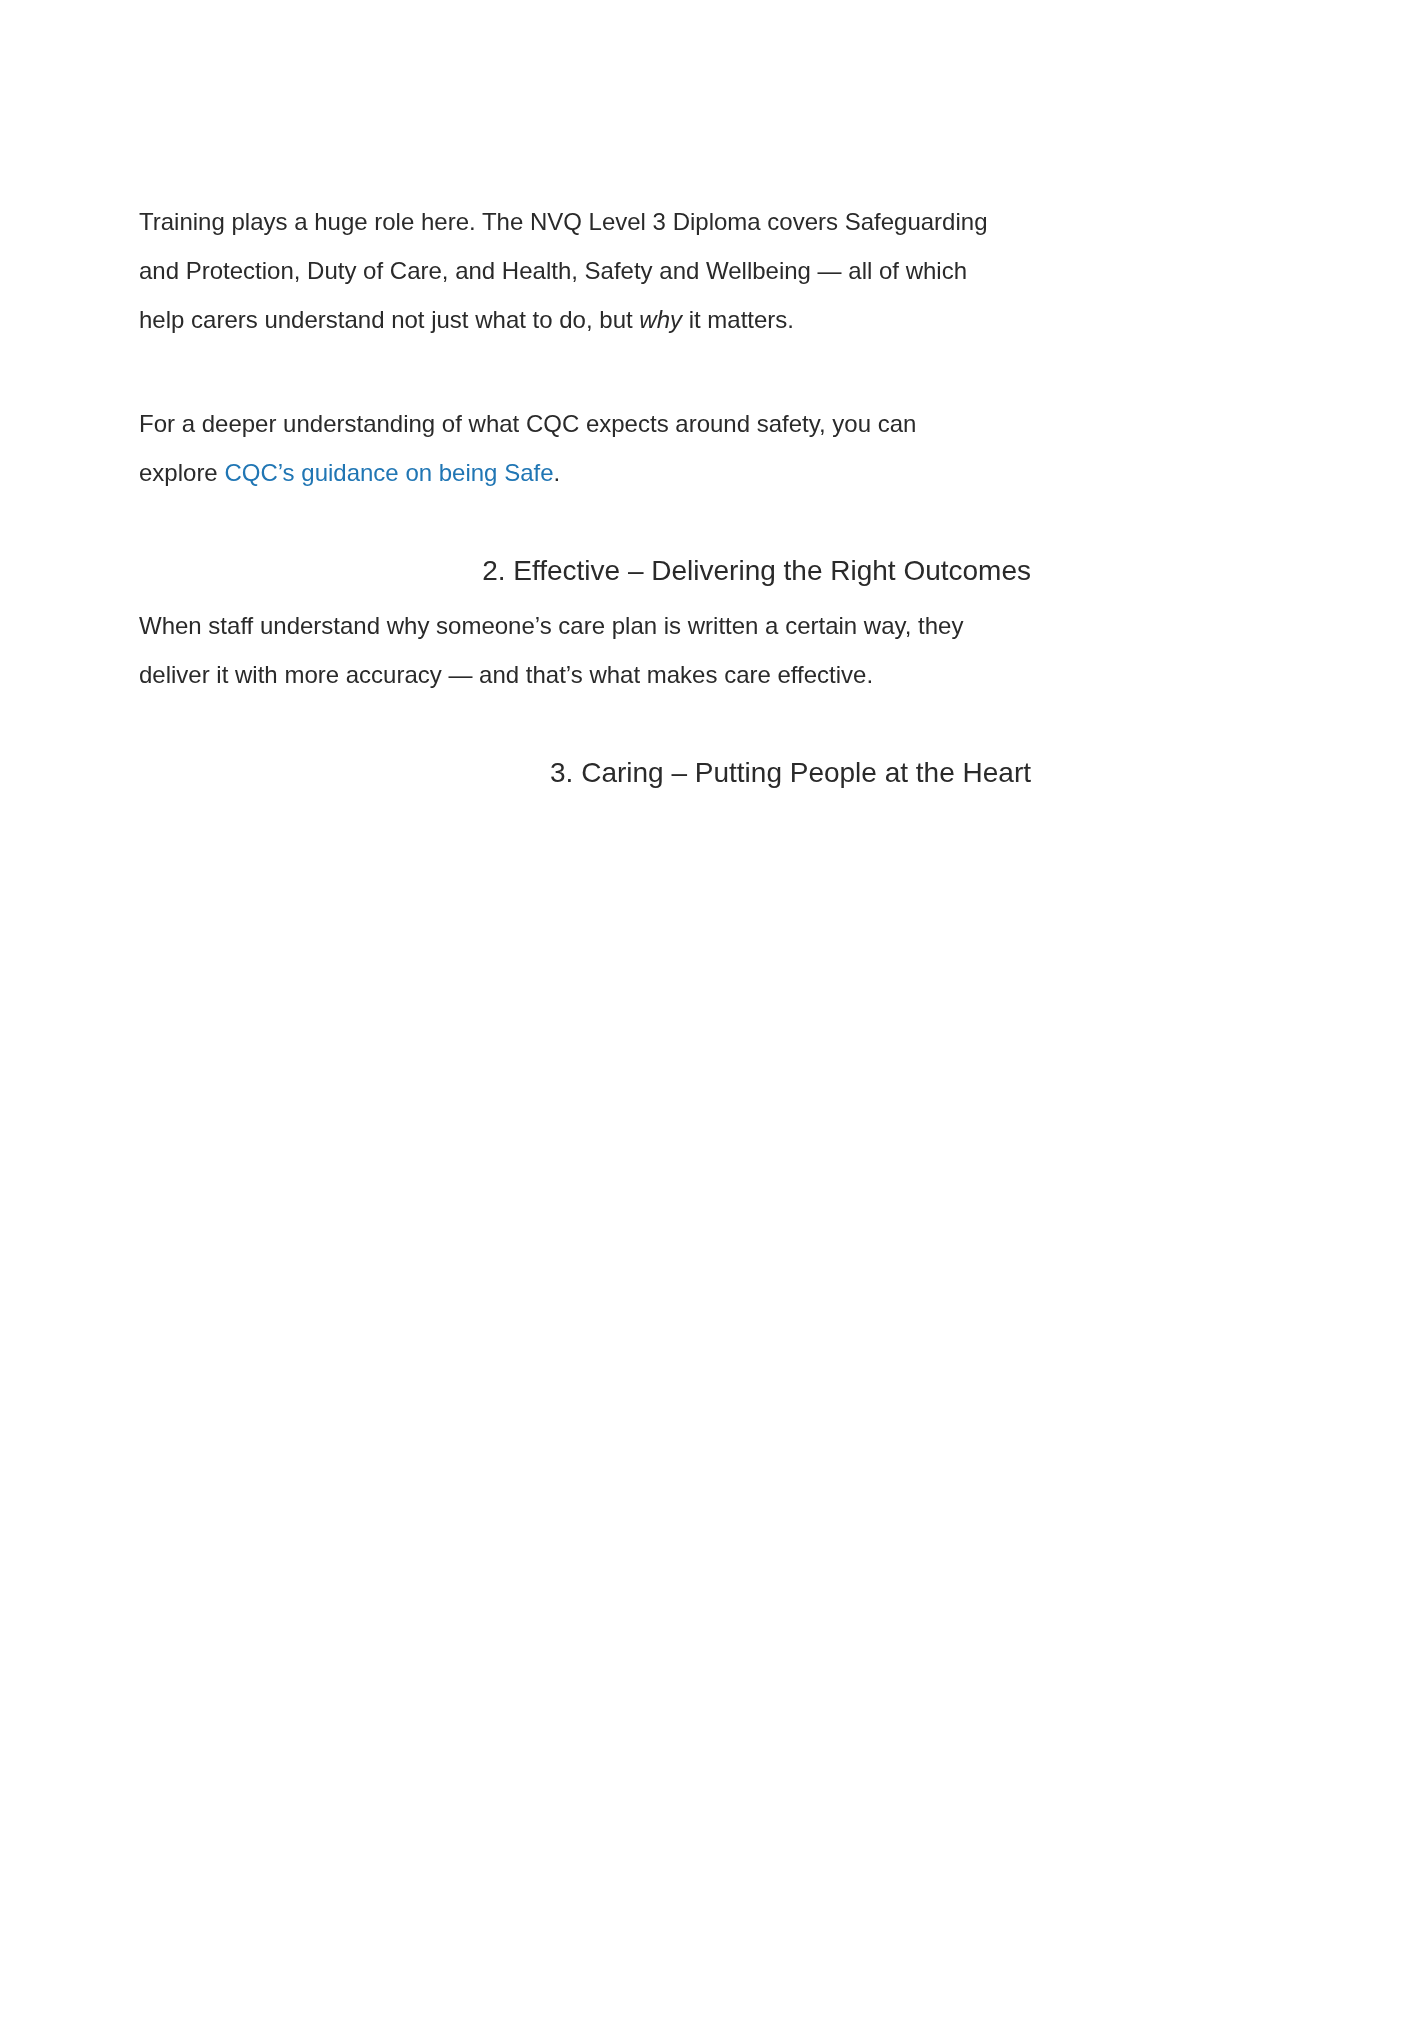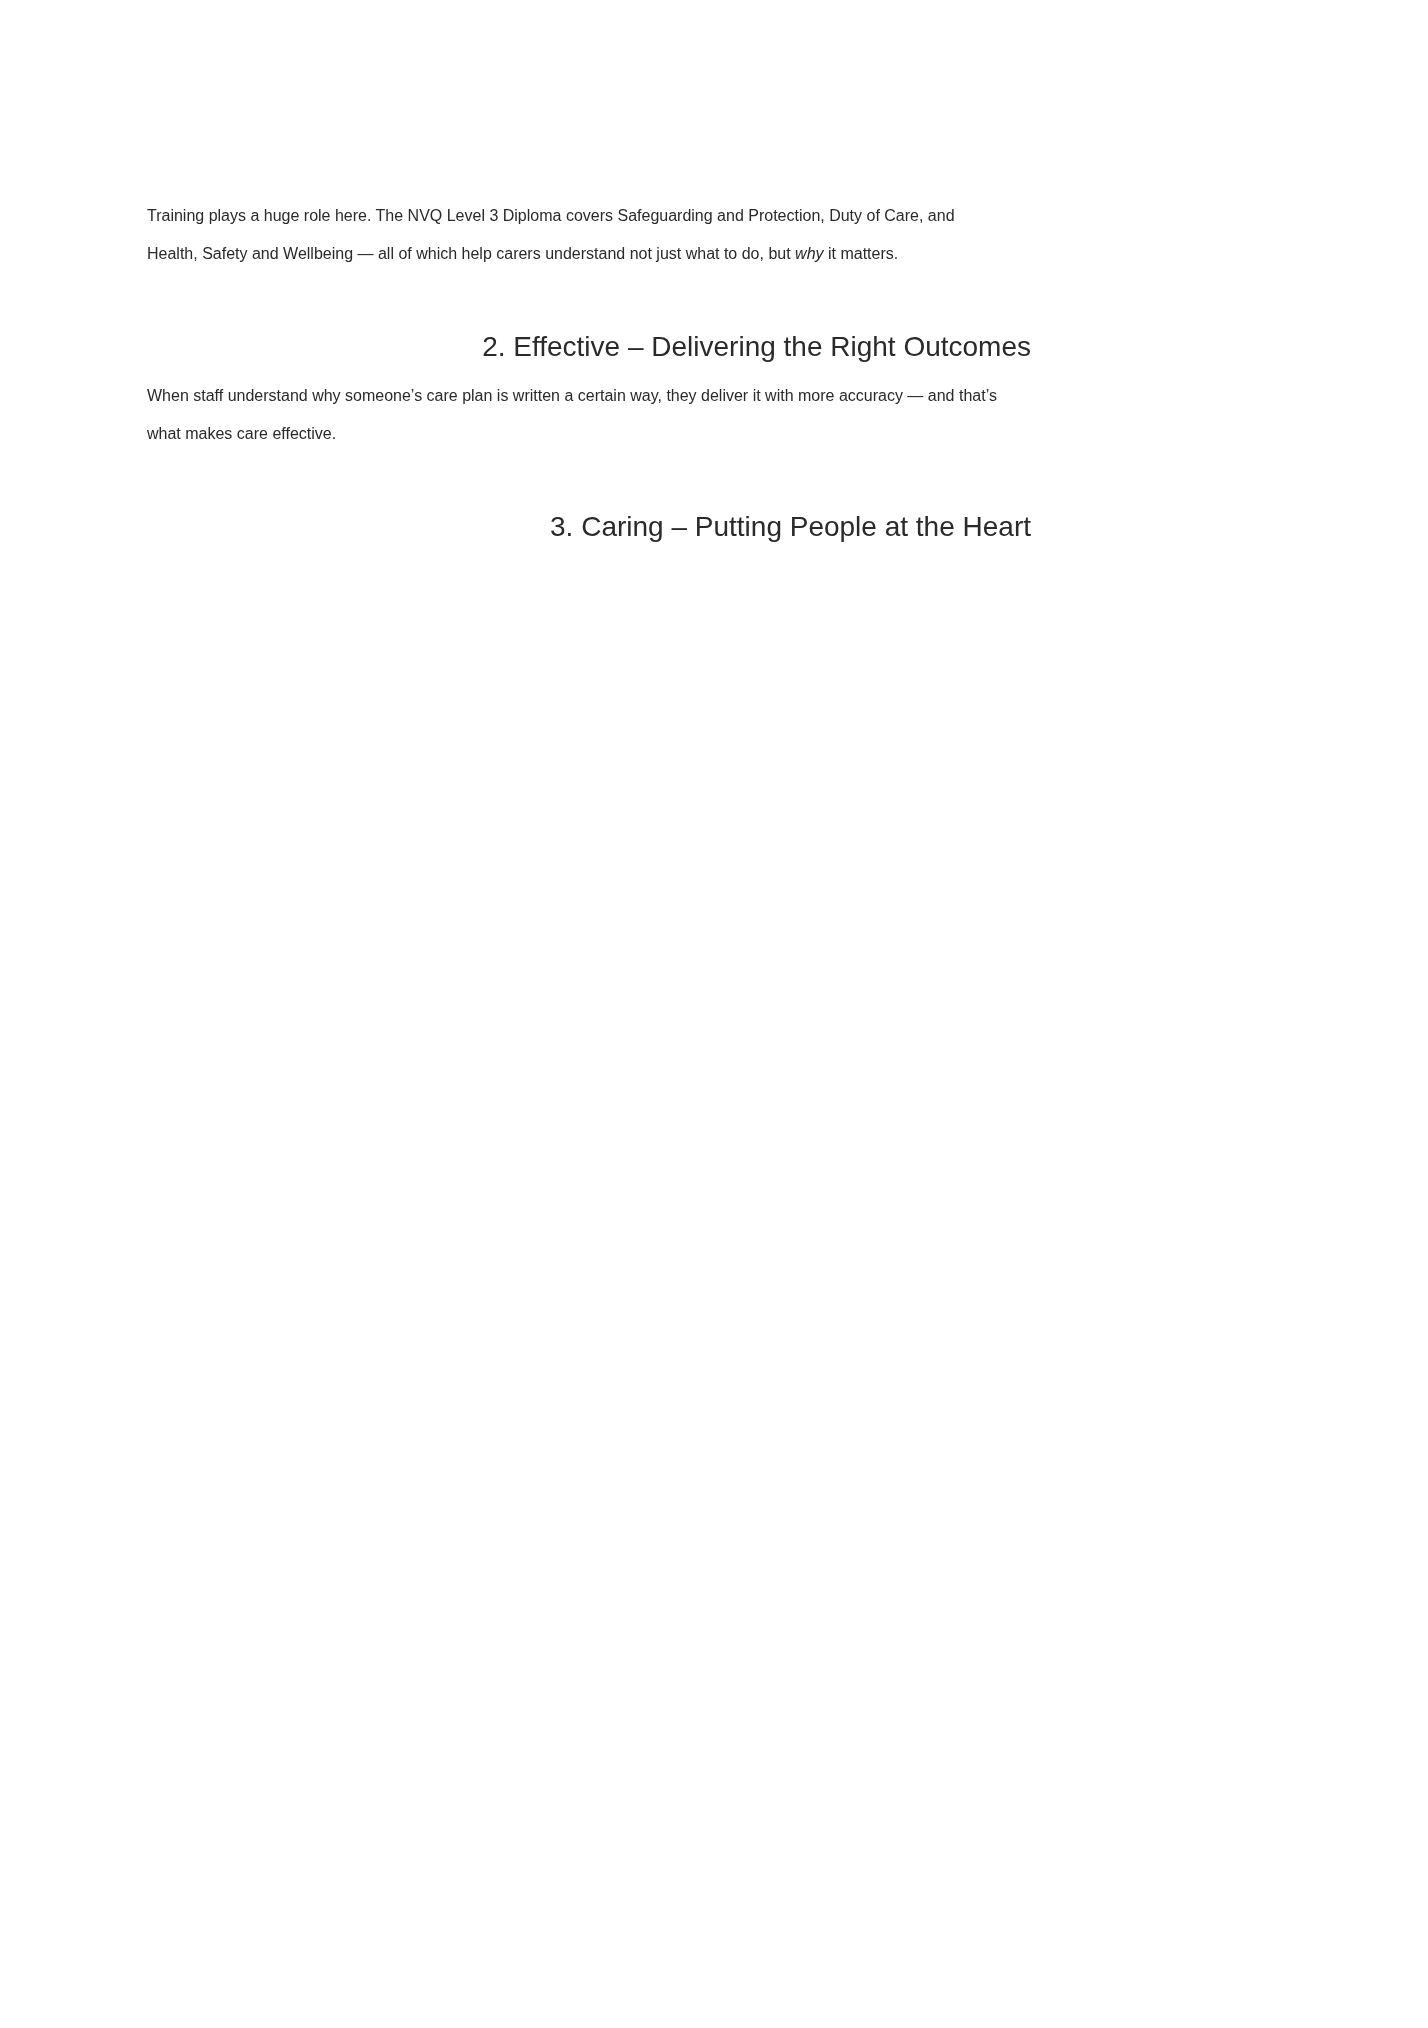--- a/index.html
+++ b/index.html
@@ -10,23 +10,23 @@
     background: var(--page-bg, #ffffff);
     font-family: "Liberation Sans", "DejaVu Sans", sans-serif;
     color: var(--text-color, #2a2a2a);
     overflow: hidden;
   }
   .doc {
     padding: 197px 0 0 131px;
   }
   .doc p {
     width: 854px;
-    font-size: 16px;
-    line-height: 38px;
-    margin: 0 0 55px 16px;
+    font-size: 24px;
+    line-height: 49px;
+    margin: 0 0 55px 8px;
     color: var(--text-color, #2a2a2a);
   }
   .doc p.italic-para {
   }
   .doc h2 {
     width: 900px;
     font-size: 28px;
     line-height: 37px;
     font-weight: 400;
     color: var(--text-color, #2a2a2a);
@@ -46,20 +46,23 @@
 </head>
 <body>
 
 <div class="doc">
 
   <p>
     <span>Training plays a huge role here. The NVQ Level 3 Diploma covers Safeguarding and Protection, Duty of Care, and Health, Safety and Wellbeing — all of which help carers understand not just what to do, but </span><em>why</em><span> it matters.</span>
   </p>
 
 
+  <p>
+    <span>For a deeper understanding of what CQC expects around safety, you can explore </span><a href="#" class="doc-link">CQC’s guidance on being Safe</a><span>.</span>
+  </p>
 
   <h2>2. Effective – Delivering the Right Outcomes</h2>
 
 
   <p class="italic-para">When staff understand why someone’s care plan is written a certain way, they deliver it with more accuracy — and that’s what makes care effective.</p>
 
 
 
   <h2 class="last-heading">3. Caring – Putting People at the Heart</h2>
 

